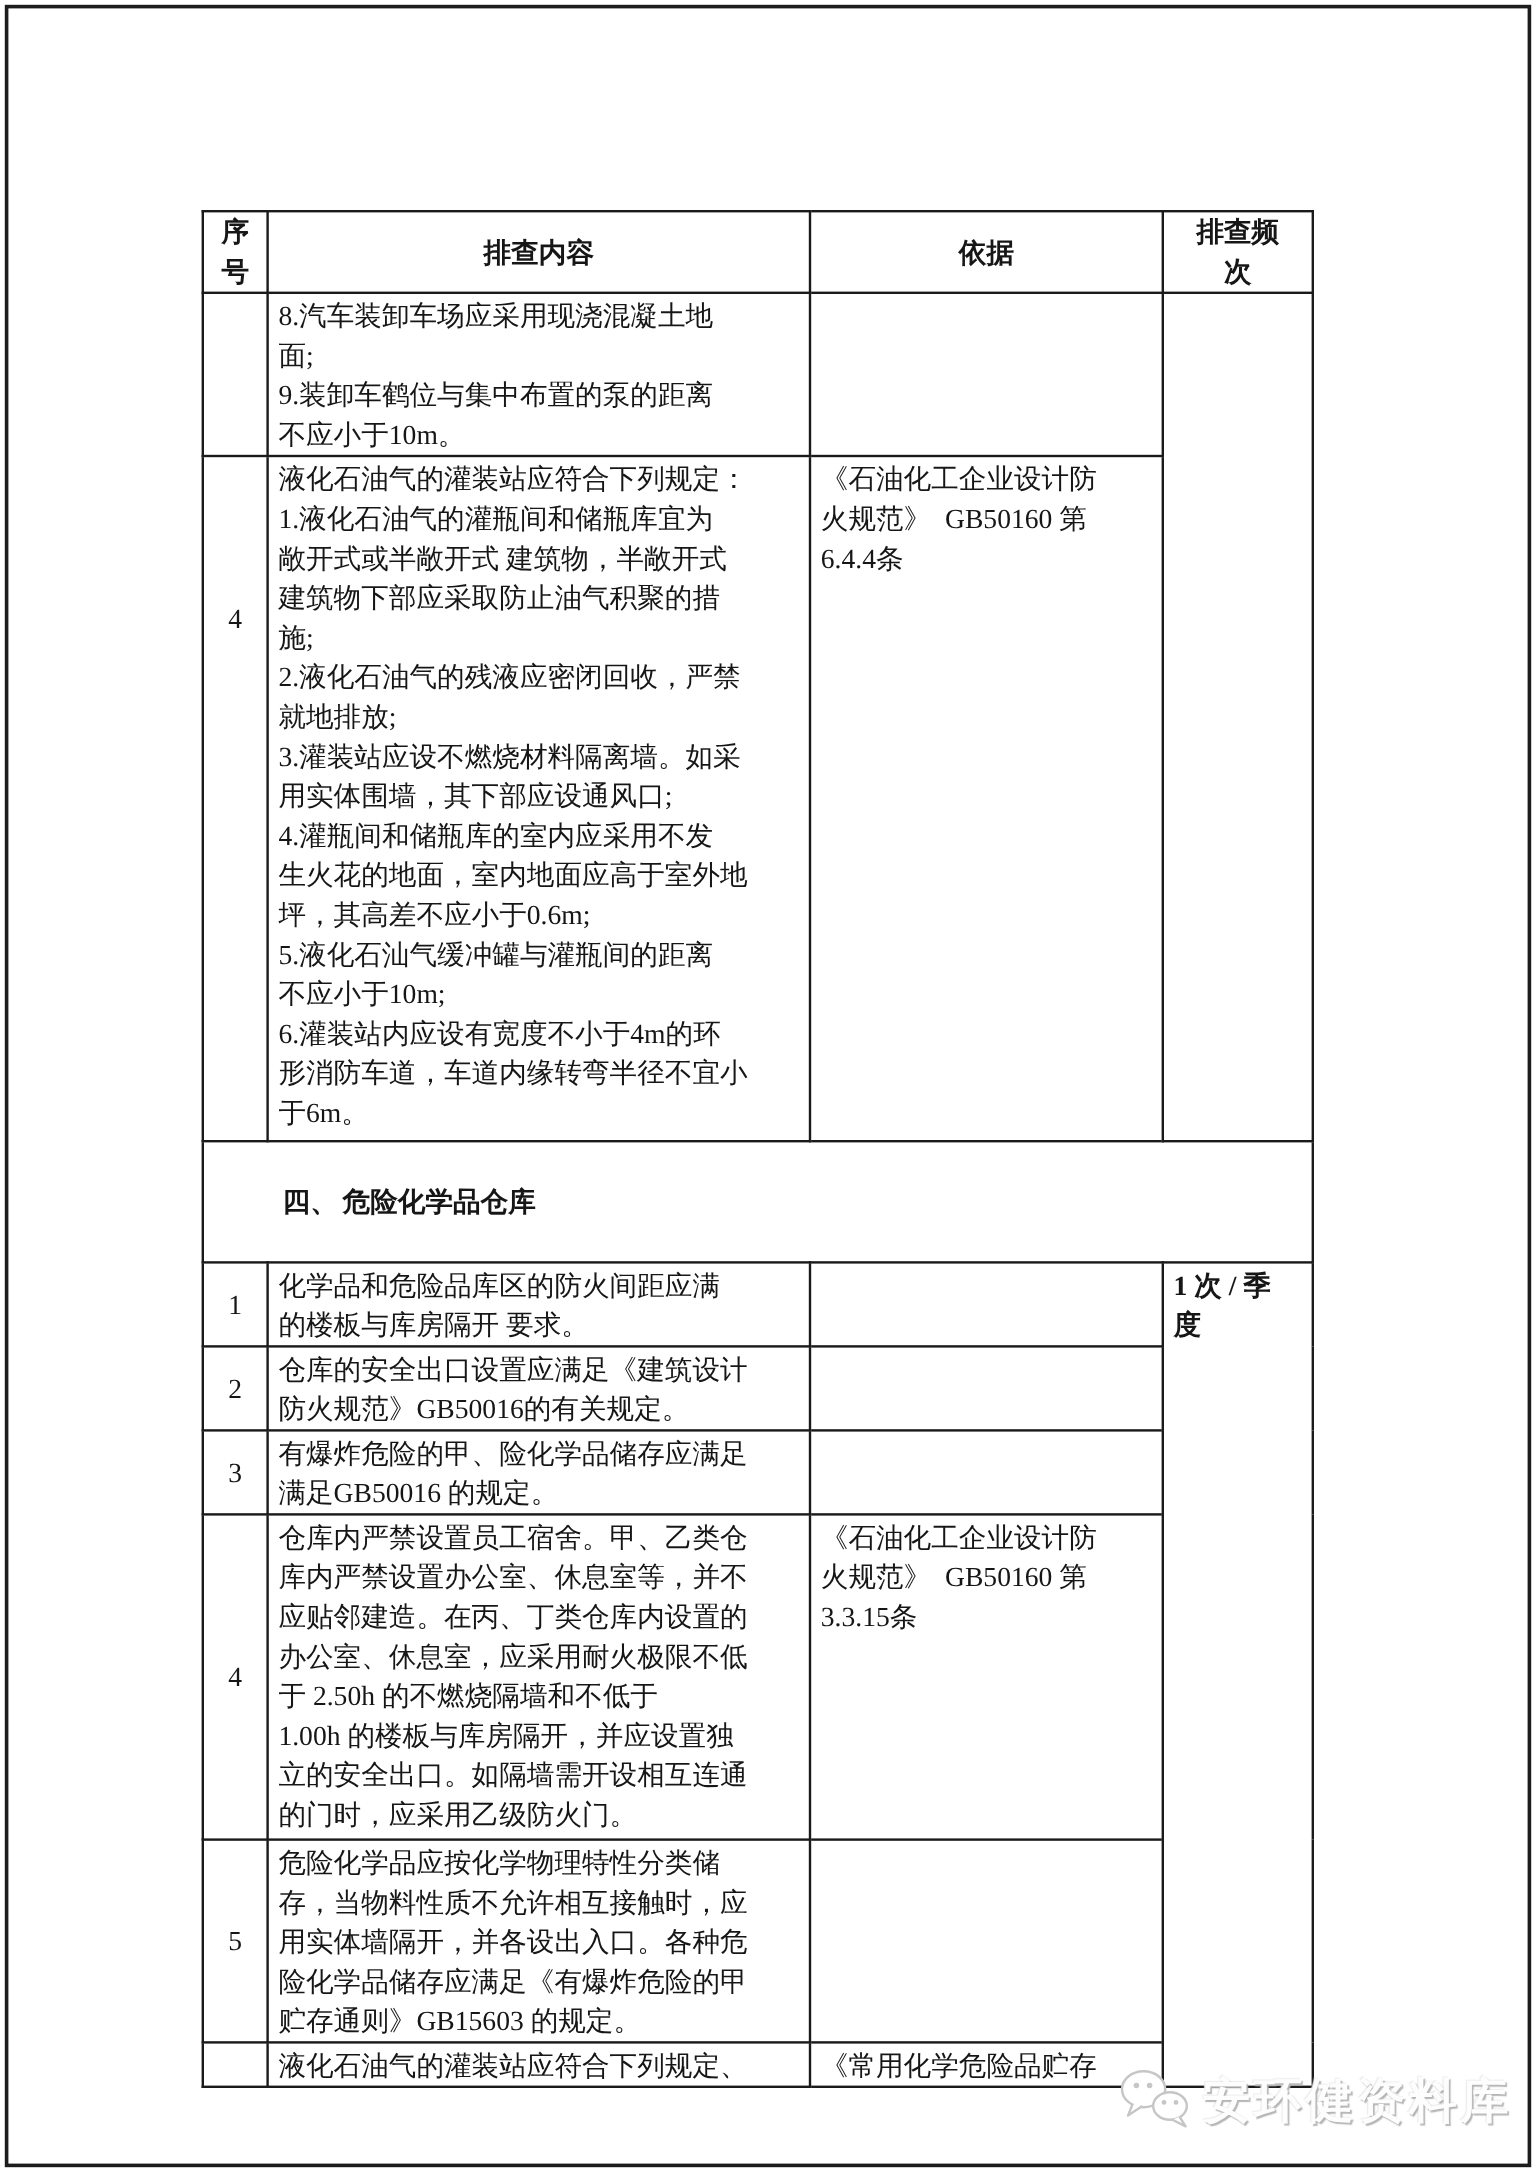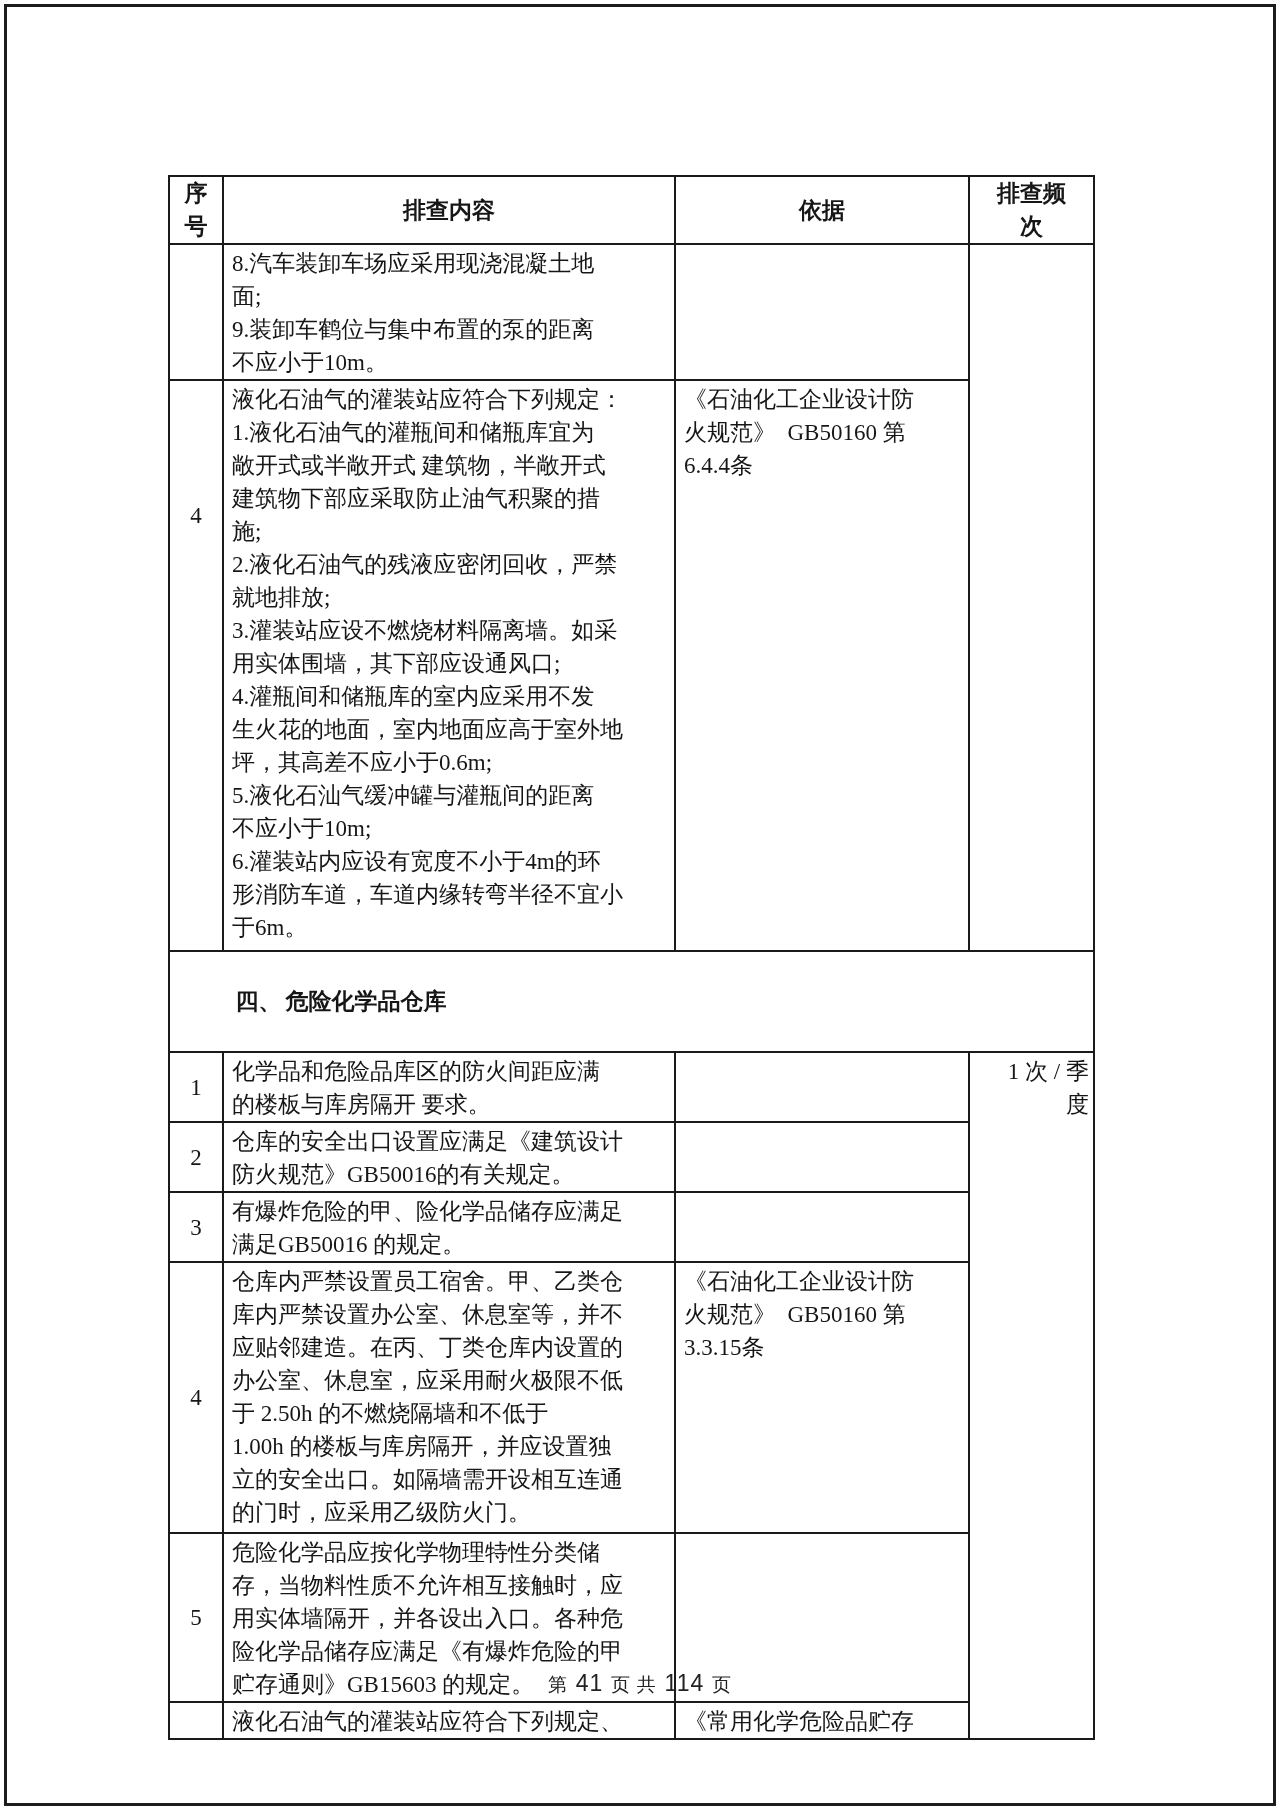--- a/index.html
+++ b/index.html
@@ -50,22 +50,23 @@
     vertical-align:middle;
     padding:0;
   }
   td.num-high {
     text-align:center;
     vertical-align:top;
     padding-top:118px;
   }
   td.freq {
     vertical-align:top;
-    text-align:right;
+    text-align:left;
     padding:2px 4px 0 8px;
+    font-weight:bold;
   }
   td.section-cell {
     font-weight:bold;
     font-size:24px;
     vertical-align:middle;
     padding-left:8px;
     white-space:normal;
   }
   .section-marker { display:inline-block; width:50px; }
   tr.h-header { height:49px; }
@@ -220,21 +221,29 @@
       </tr>
 
       <tr class="s-6">
         <td class="num"></td>
         <td class="content">液化石油气的灌装站应符合下列规定、</td>
         <td class="basis">《常用化学危险品贮存</td>
       </tr>
     </tbody>
   </table>
 
-  <div class="footer">
-    <span>第</span>
-    <span class="digit">41</span>
-    <span>页 共</span>
-    <span class="digit">114</span>
-    <span>页</span>
+
+  <div class="watermark">
+    <span>
+      <svg width="64" height="52" viewBox="0 0 64 52">
+        <ellipse cx="23" cy="19" rx="18" ry="15" fill="#ffffff" stroke="#c6c6c6" stroke-width="2"></ellipse>
+        <path d="M14 31 L10 41 L22 33" fill="#ffffff" stroke="#c6c6c6" stroke-width="2" stroke-linejoin="round"></path>
+        <circle cx="17" cy="16" r="2.3" fill="#c6c6c6"></circle>
+        <circle cx="28" cy="16" r="2.3" fill="#c6c6c6"></circle>
+        <ellipse cx="45" cy="33" rx="14" ry="11.5" fill="#ffffff" stroke="#c6c6c6" stroke-width="2"></ellipse>
+        <path d="M53 42 L58 50 L47 44.5" fill="#ffffff" stroke="#c6c6c6" stroke-width="2" stroke-linejoin="round"></path>
+        <circle cx="40" cy="30" r="2" fill="#c6c6c6"></circle>
+        <circle cx="50" cy="30" r="2" fill="#c6c6c6"></circle>
+      </svg>
+    </span>
+    <span class="watermark-text">安环健资料库</span>
   </div>
-
 </div>
 
 </body></html>

